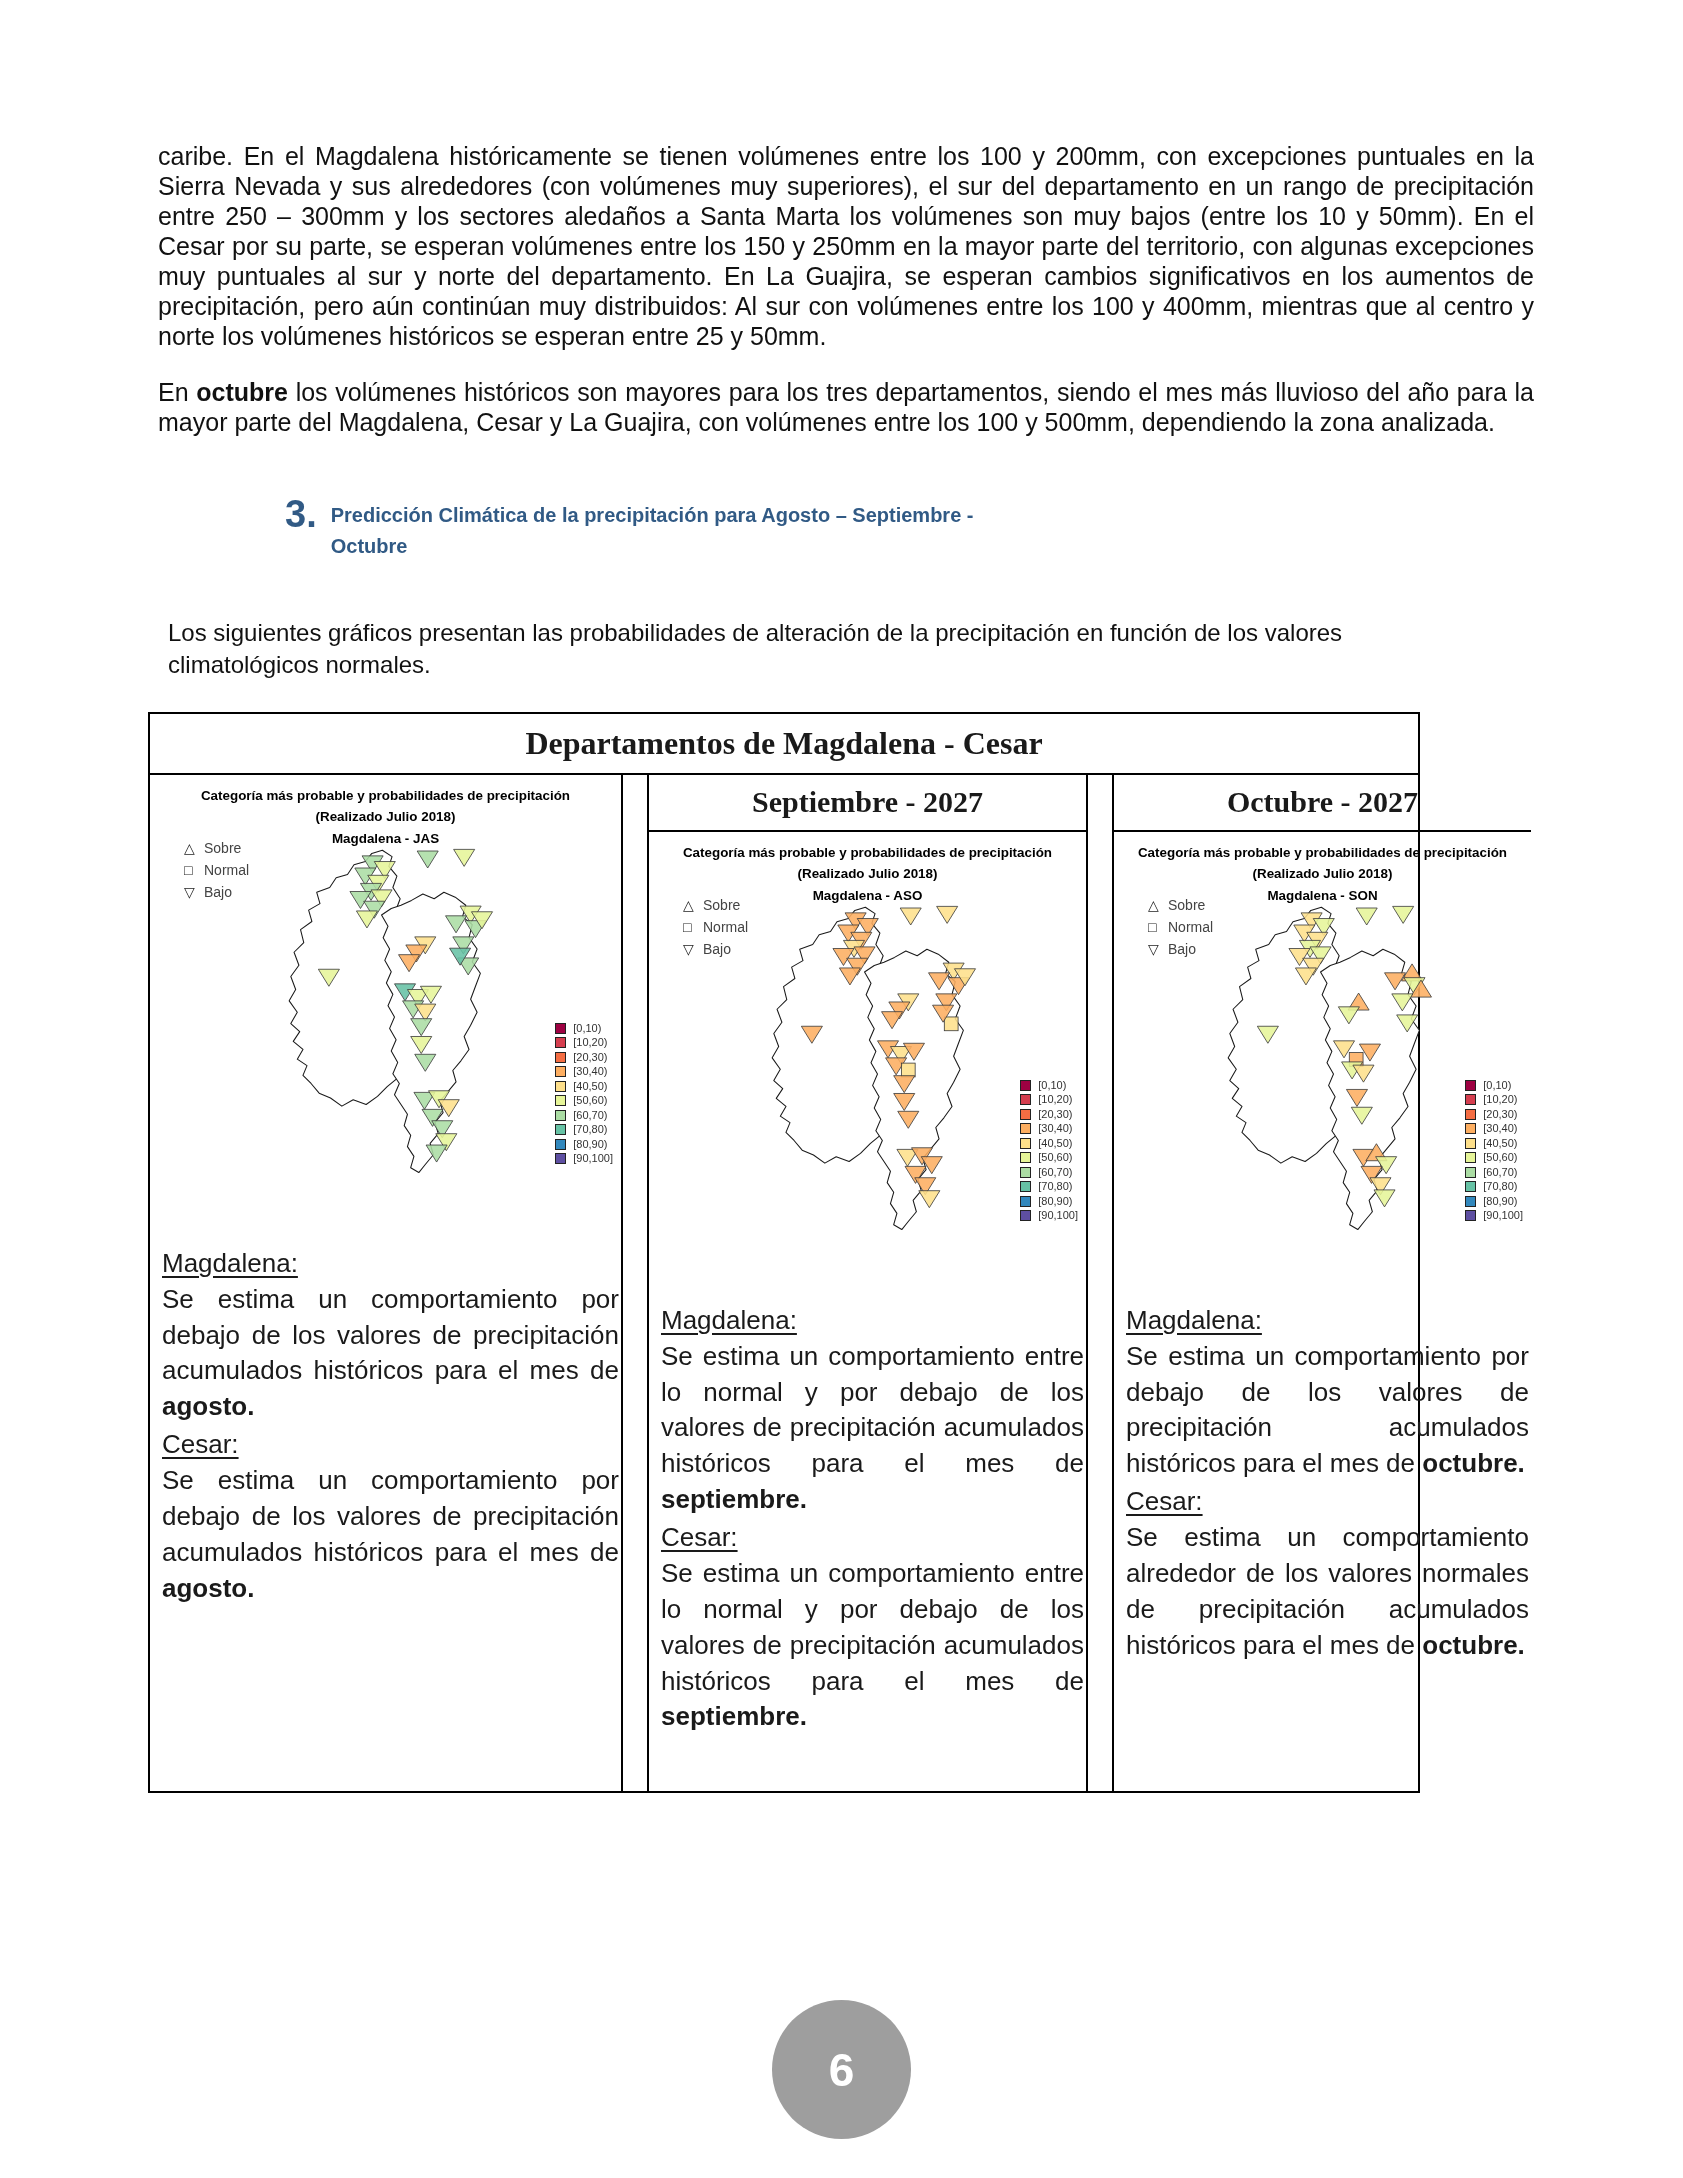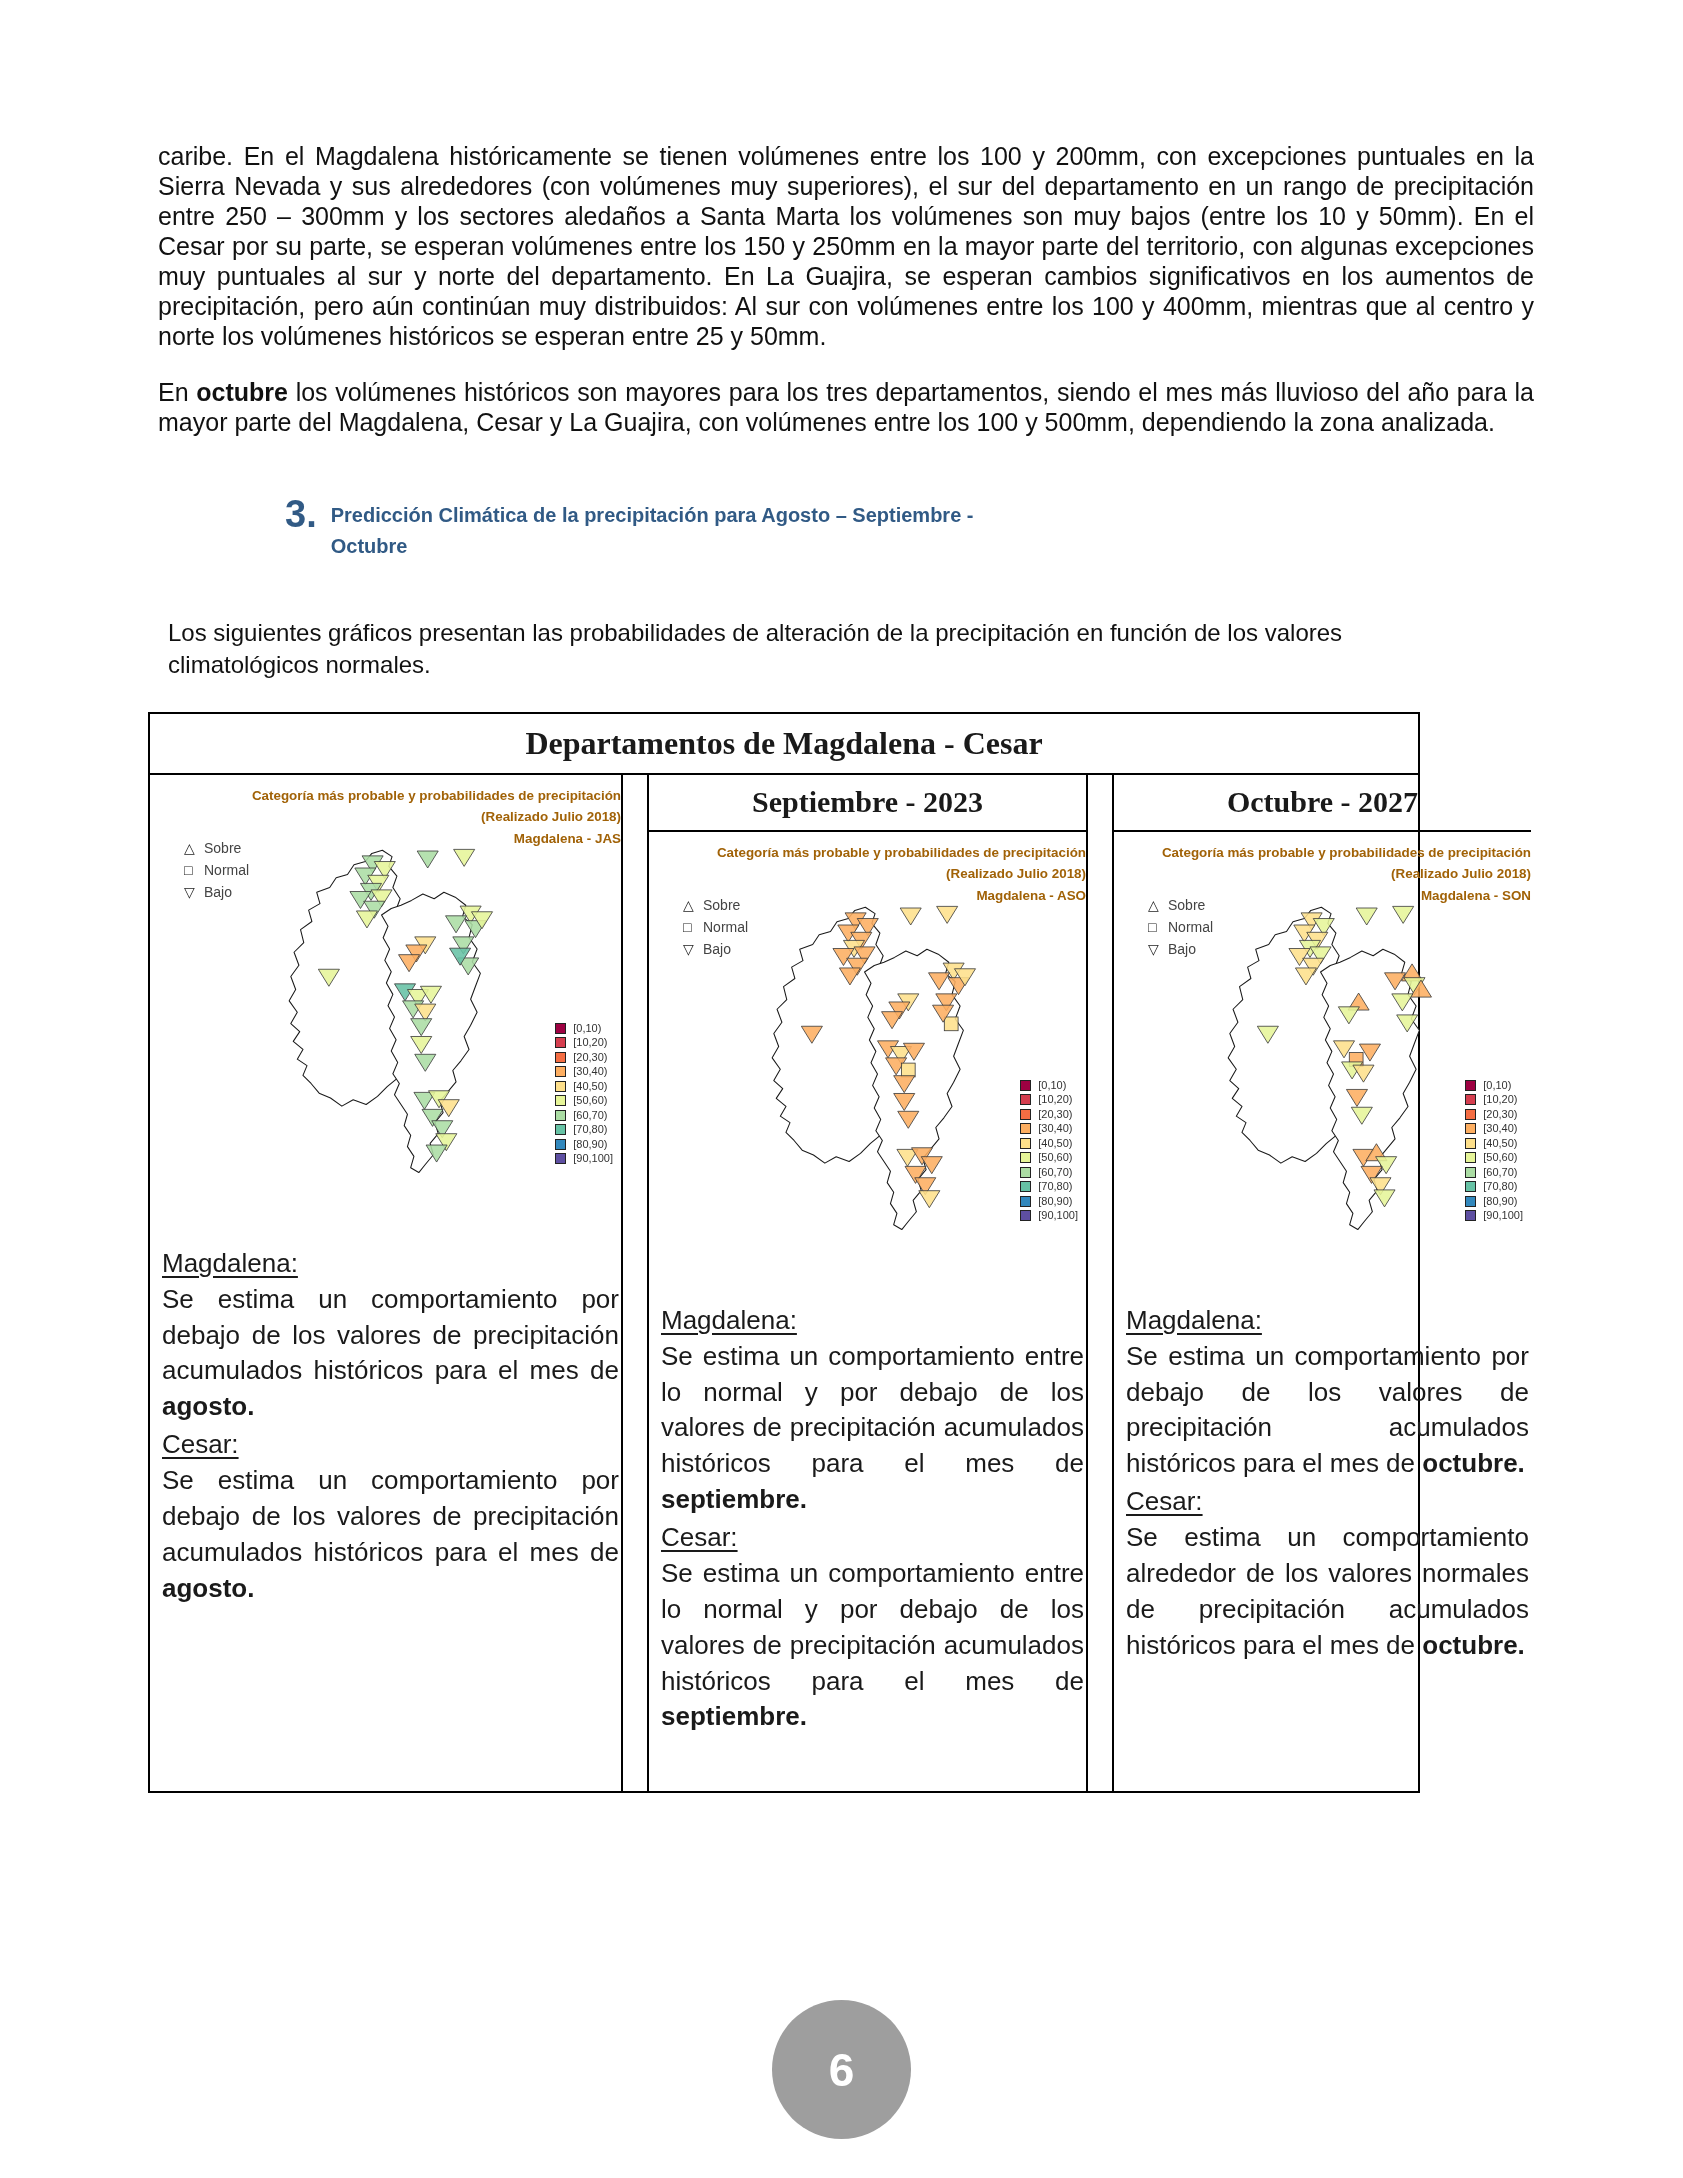--- a/index.html
+++ b/index.html
@@ -64,23 +64,23 @@
   .month-head{
     height:55px;
     display:flex;align-items:center;justify-content:center;
     font-family:"Liberation Serif",serif;
     font-weight:bold;font-size:30px;
     border-bottom:2px solid #000;
   }
   
   .map-block{height:447px;position:relative;overflow:hidden;}
   .map-title{
-    text-align:right;font-weight:bold;
+    text-align:center;font-weight:bold;
     font-size:13.4px;line-height:1.6;
-    color:#a16207;margin-top:10px;
+    color:#000000;margin-top:10px;
   }
   .sym-legend{
     position:absolute;left:34px;top:65px;
     font-size:14px;color:#444;
   }
   .sym-row{display:flex;align-items:center;margin-bottom:6px;}
   .sym-glyph{width:20px;font-size:14px;color:#222;}
   .map-svg{
     position:absolute;left:47%;top:44px;
     transform:translateX(-42%);
@@ -248,21 +248,21 @@
           </div>
           <div class="analysis">
             <div class="a-head">Magdalena:</div>
             <p class="a-body"><span>Se estima un comportamiento por debajo de los valores de precipitación acumulados históricos para el mes de </span><b>agosto.</b></p>
             <div class="a-head">Cesar:</div>
             <p class="a-body"><span>Se estima un comportamiento por debajo de los valores de precipitación acumulados históricos para el mes de </span><b>agosto.</b></p>
           </div>
         </div>
 
         <div class="col">
-          <div class="month-head">Septiembre - 2023</div>
+          <div class="month-head">Septiembre - 2027</div>
           <div class="map-block">
             <div class="map-title">
               <span>Categoría más probable y probabilidades de precipitación</span><br>
               <span>(Realizado Julio 2018)</span><br>
               <span>Magdalena - ASO</span>
             </div>
             <div class="sym-legend">
                 <div class="sym-row">
                   <span class="sym-glyph">△</span>
                   <span>Sobre</span>

